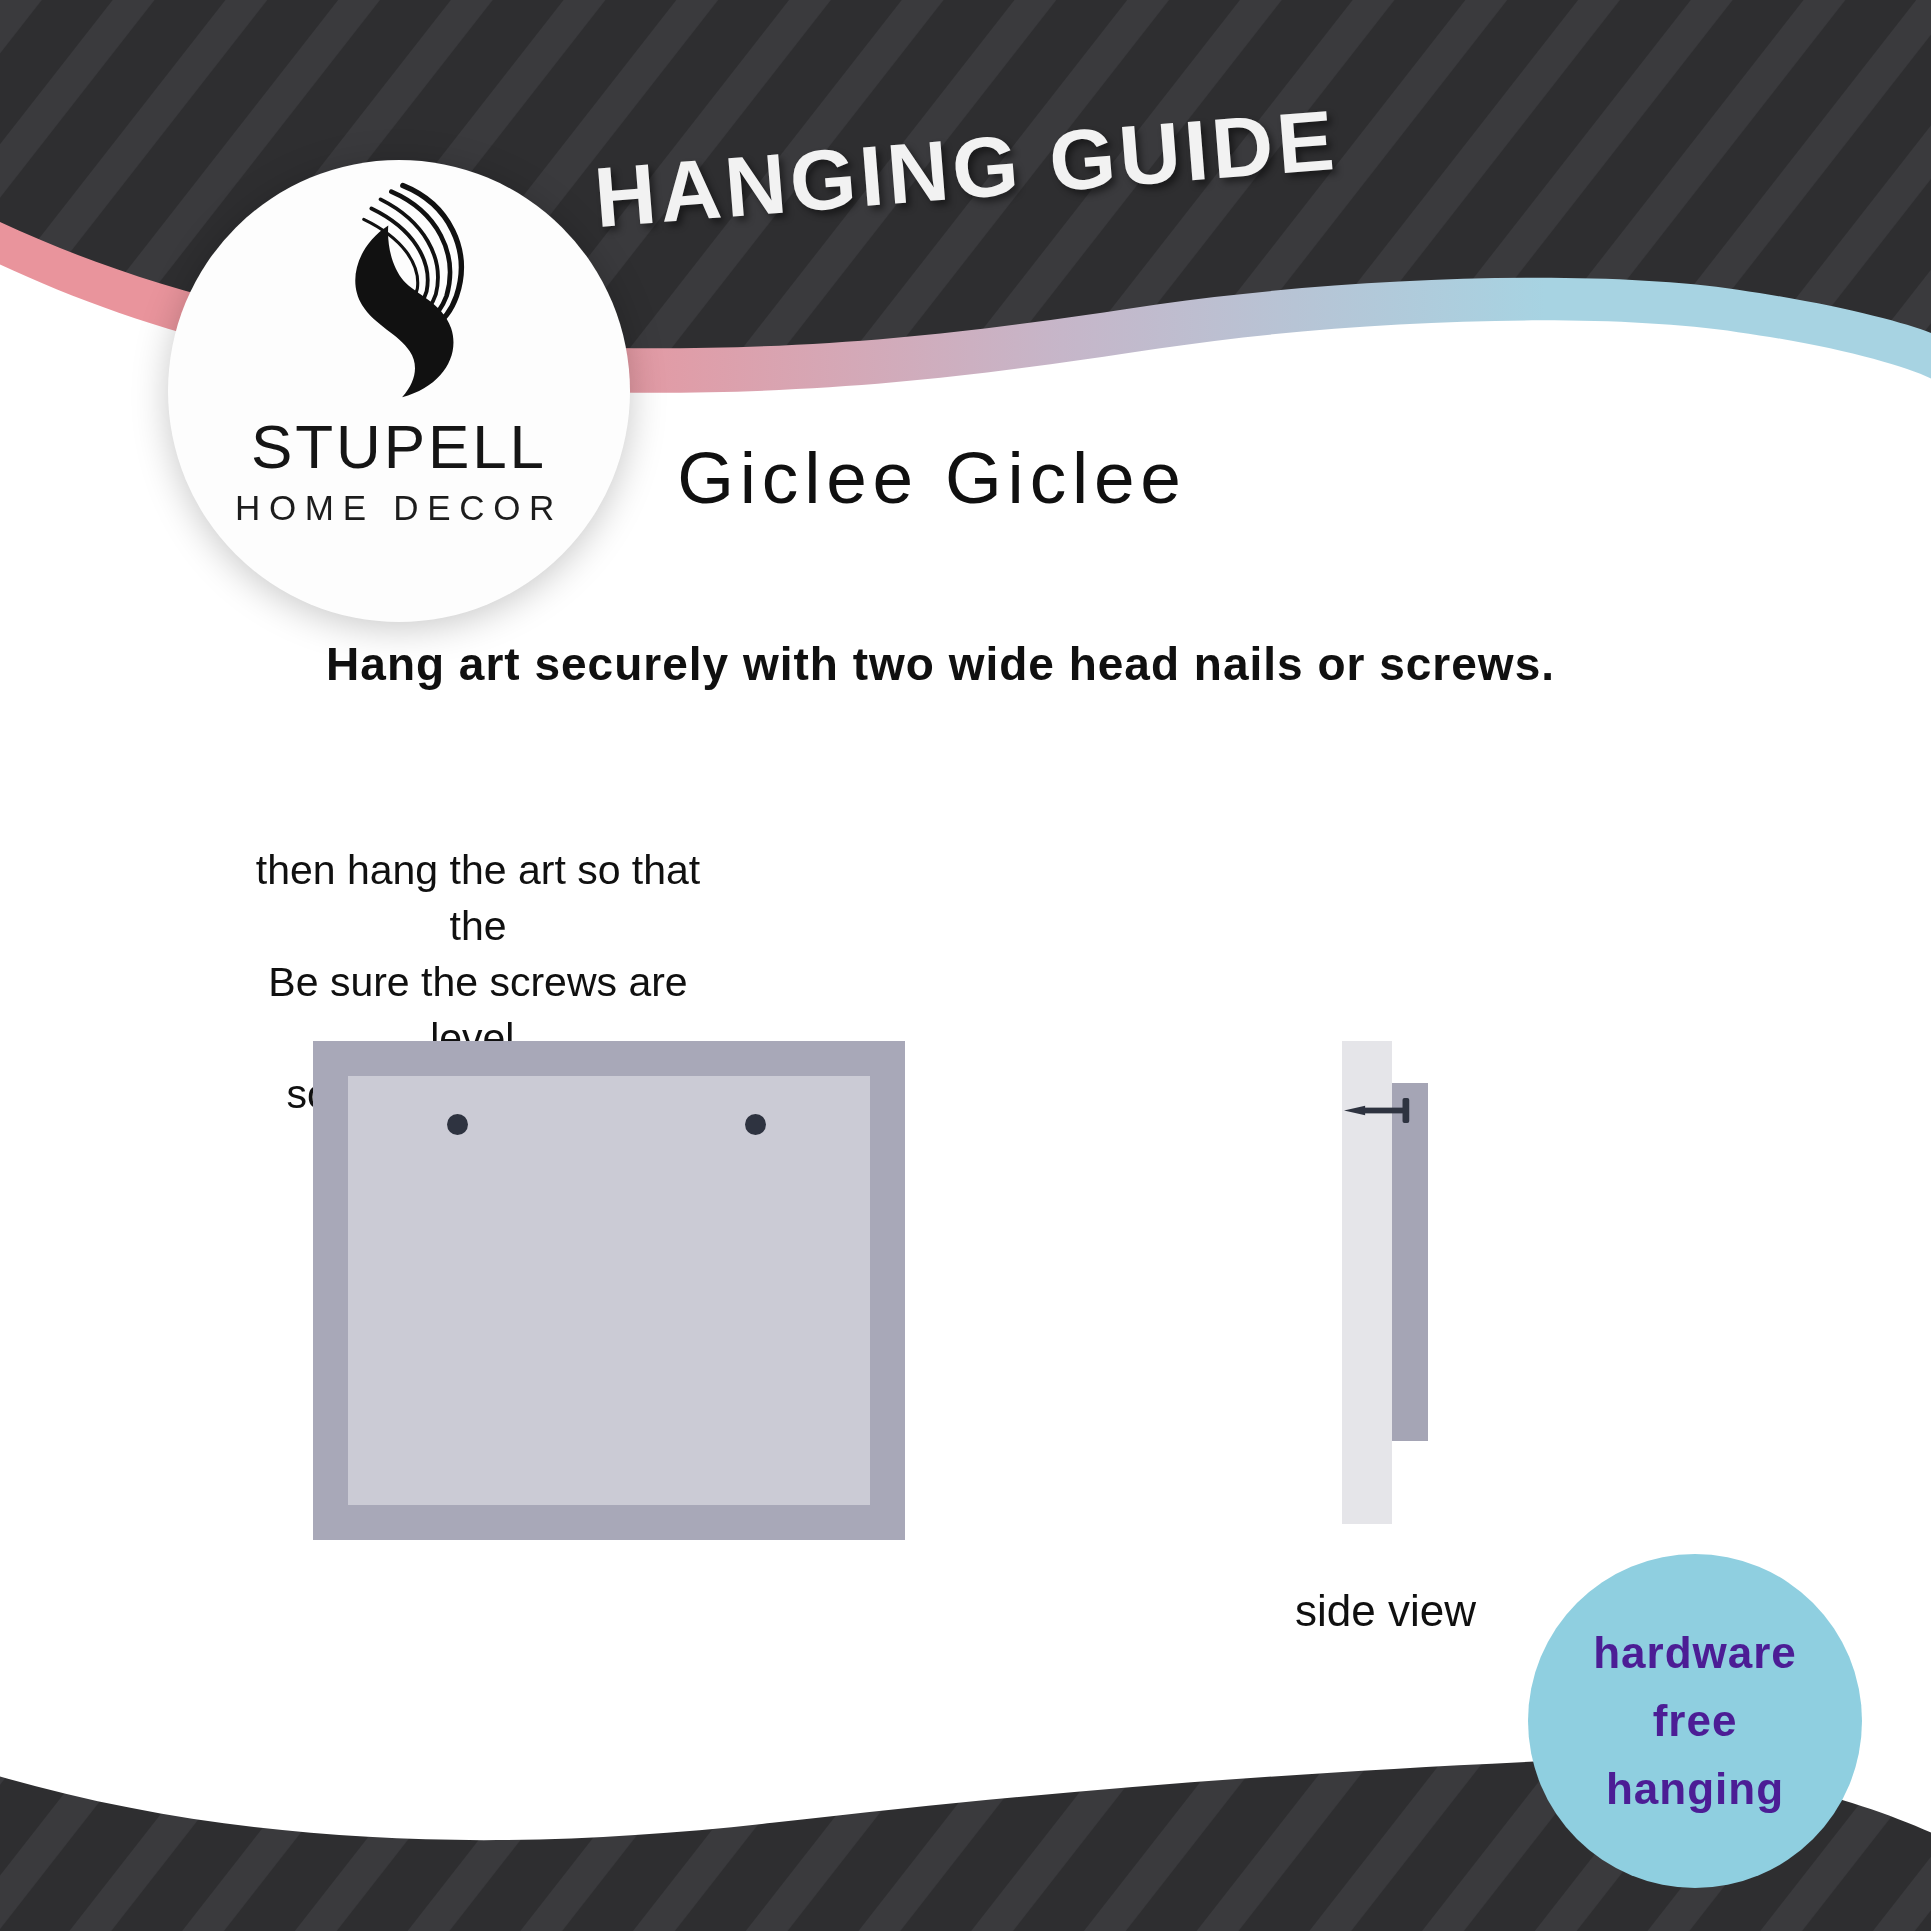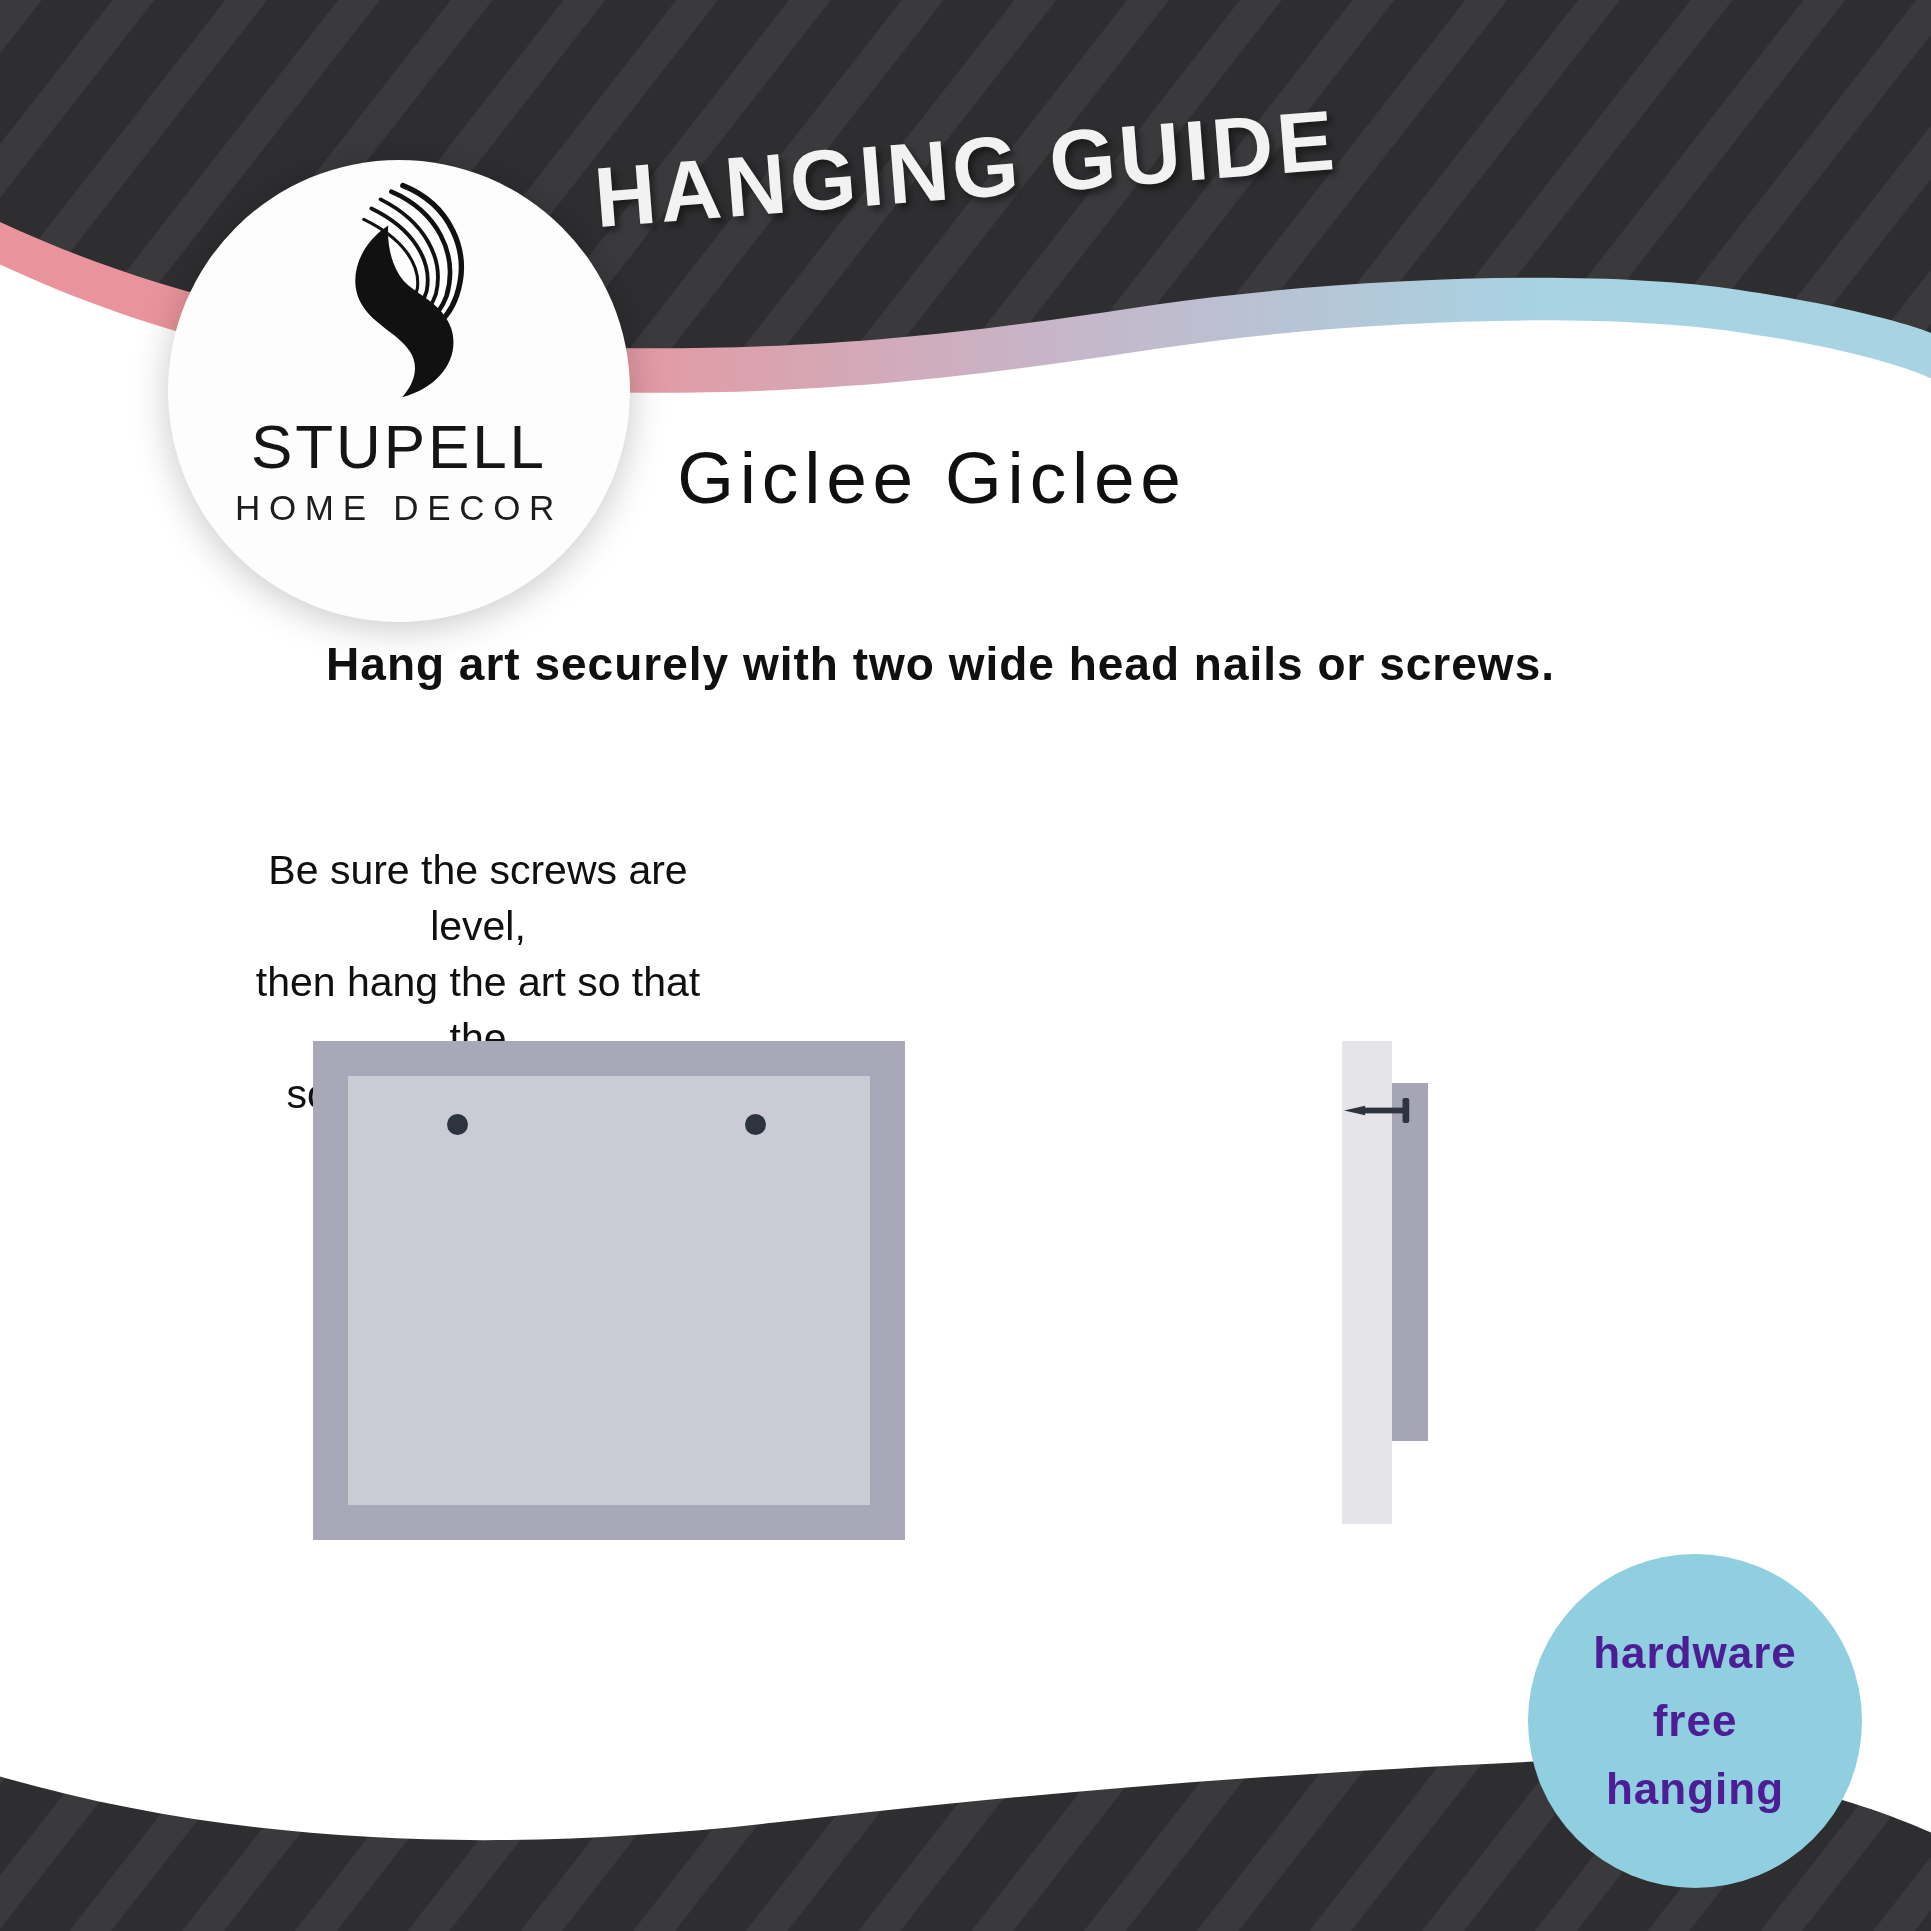--- a/index.html
+++ b/index.html
@@ -149,41 +149,42 @@
         C112,114 104,86 106,58 Z"></path>
     </svg>
     <div class="logo-brand">STUPELL</div>
     <div class="logo-sub">HOME DECOR</div>
   </div>
 
   <div class="product-title">Giclee Giclee</div>
   <div class="instruction">Hang art securely with two wide head nails or screws.</div>
 
   <div class="caption caption-left">
+    <div>then hang the art so that the</div>
     <div>Be sure the screws are level,</div>
-    <div>then hang the art so that the</div>
     <div>screws are under the frame.</div>
   </div>
 
 
   <div class="front-frame">
     <div class="front-frame-inner"></div>
     <div class="screw-dot left"></div>
     <div class="screw-dot right"></div>
   </div>
 
   <div class="side-wall"></div>
   <div class="side-frame"></div>
   <div class="nail">
     <svg viewBox="0 0 74 28" aria-hidden="true">
       <polygon class="nail-shape" points="0,14 22,9 22,19"></polygon>
       <rect class="nail-shape" x="20" y="11" width="44" height="6"></rect>
       <rect class="nail-shape" x="61" y="1" width="7" height="26" rx="2"></rect>
     </svg>
   </div>
+  <div class="view-label label-side">side view</div>
 
   <div class="badge-circle">
     <div class="badge-line">hardware</div>
     <div class="badge-line">free</div>
     <div class="badge-line">hanging</div>
   </div>
 
 </div>
 
 

